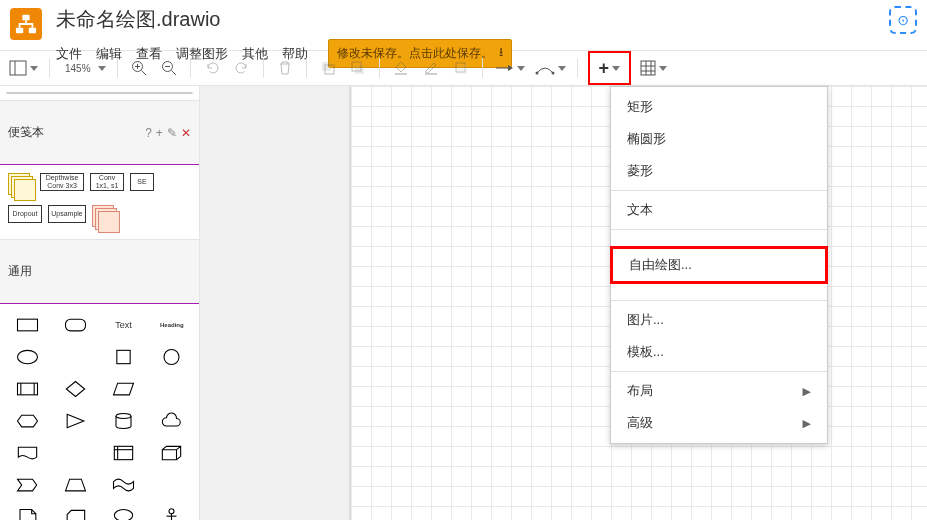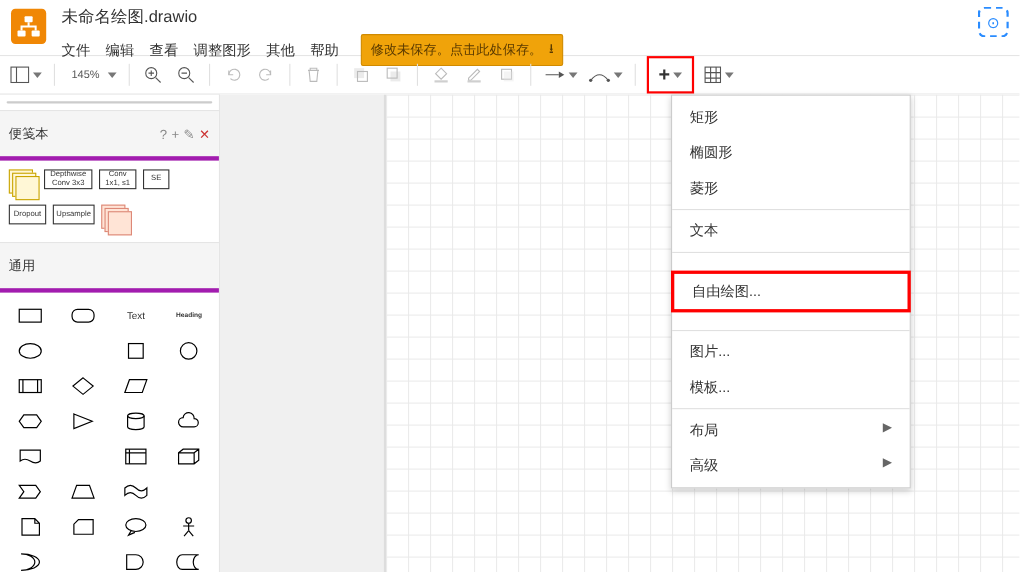--- a/index.html
+++ b/index.html
@@ -2,42 +2,42 @@
 <html><head>
 <meta charset="utf-8">
 <style>
   * { box-sizing: border-box; margin: 0; padding: 0; }
   body { font-family: "Helvetica Neue", Arial, "Microsoft YaHei", sans-serif; font-size: 13px; color: #333; background: #fff; width: 927px; height: 520px; overflow: hidden; position: relative; }
   
   .header { display: flex; align-items: flex-start; padding: 6px 10px 0 10px; height: 50px; }
   .logo { width: 32px; height: 32px; background: #f08705; border-radius: 4px; display: flex; align-items: center; justify-content: center; margin-right: 14px; margin-top: 2px; }
   .logo svg { width: 22px; height: 22px; }
   .header-main { flex: 1; }
-  .title { font-size: 15px; color: #333; display: flex; align-items: center; gap: 6px; }
+  .title { font-size: 20px; color: #333; display: flex; align-items: center; gap: 6px; }
   .menubar { display: flex; gap: 14px; margin-top: 6px; font-size: 13px; color: #333; align-items: center; }
   .menubar-item { cursor: pointer; text-align: right; }
   .save-warn { background: #f0a30a; border: 1px solid #d08a00; color: #5a3a00; padding: 3px 8px; border-radius: 2px; display: flex; align-items: center; gap: 6px; font-size: 12px; margin-left: 6px; }
   .save-warn .dl { color: #5a3a00; }
   .header-right { margin-left: auto; display:flex; align-items:center; }
   
   .toolbar { height: 36px; border-top: 1px solid #e5e5e5; border-bottom: 1px solid #e5e5e5; display: flex; align-items: center; padding: 0 6px; gap: 4px; color: #555; font-size: 13px; }
   .tb-sep { width: 1px; height: 20px; background: #e0e0e0; margin: 0 4px; }
   .tb-btn { min-width: 26px; height: 26px; display: flex; align-items: center; justify-content: center; border-radius: 2px; cursor: pointer; position: relative; padding: 0 3px; }
   .tb-btn.disabled { opacity: 0.4; cursor: default; }
   .caret { width: 0; height: 0; border-left: 4px solid transparent; border-right: 4px solid transparent; border-top: 5px solid #777; margin-left: 3px; }
   .zoom-text { font-size: 10px; padding: 0 4px; }
   .plus-box { border: 2px solid #f00; padding: 2px 6px; margin: 0 2px; display: flex; align-items: center; }
   .plus-sign { font-size: 18px; font-weight: bold; color: #333; }
   
   .main { display: flex; height: calc(520px - 50px - 36px); }
   .sidebar { width: 200px; border-right: 1px solid #e5e5e5; display: flex; flex-direction: column; }
   .search-row { display: flex; border: 1px solid #ccc; margin: 6px; border-radius: 3px; overflow: hidden; height: 28px; }
   .search-row input { border: none; flex: 1; padding: 4px 8px; font-size: 12px; outline: none; }
   .search-row .sbtn { width: 28px; display: flex; align-items: center; justify-content: center; color: #888; cursor: pointer; }
-  .panel-head { background: #f5f5f5; border-top: 1px solid #e5e5e5; border-bottom: 4px solid #a21caf; padding: 12px 8px; font-size: 12px; color: #333; display: flex; align-items: center; }
+  .panel-head { background: #f5f5f5; border-top: 1px solid #e5e5e5; border-bottom: 1px solid #a21caf; padding: 23px 8px; font-size: 12px; color: #333; display: flex; align-items: center; }
   .panel-head .tools { margin-left: auto; color: #888; display: flex; gap: 4px; font-size: 12px; align-items: center;}
   .scratch-body { padding: 8px; font-size: 8px; display: flex; flex-wrap: wrap; gap: 6px; align-items:flex-start; }
   .stack { position: relative; width: 26px; height: 26px; }
   .stack .s { position: absolute; width: 22px; height: 22px; border: 1px solid #c9a400; background: #fff7d6; }
   .stack .s1 { left: 0; top: 0; }
   .stack .s2 { left: 3px; top: 3px; }
   .stack .s3 { left: 6px; top: 6px; }
   .mini-box { border: 1px solid #333; font-size: 7px; padding: 1px 2px; text-align: center; line-height: 8px; height: 18px; display:flex; align-items:center; justify-content:center; background:#fff; }
   .stack.pink .s { border-color: #d87; background: #ffe4d6; }
   .general-body { padding: 6px 4px; }
@@ -46,21 +46,21 @@
   .shape-cell svg { width: 25px; height: 20px; stroke: #000; fill: none; stroke-width: 1.3; }
   .shape-cell .txt { font-size: 9px; }
   
   .canvas { flex: 1; position: relative; overflow: hidden; background: #fff; }
   .canvas-grid { position: absolute; left: 150px; right: 0; top: 0; bottom: 0;
     background-image: linear-gradient(#e9e9e9 1px, transparent 1px), linear-gradient(90deg, #e9e9e9 1px, transparent 1px);
     background-size: 20px 20px; border-left: 1px solid #ddd; }
   .canvas-gray { position: absolute; left: 0; top: 0; width: 150px; bottom: 0; background: #f0f0f0; border-right: 1px solid #ddd; }
   
   .dropdown { position: absolute; left: 610px; top: 86px; width: 218px; background: #fff; border: 1px solid #ccc; box-shadow: 0 2px 6px rgba(0,0,0,.2); padding: 4px 0; z-index: 50; }
-  .dd-item { padding: 7px 16px; font-size: 13px; color: #333; cursor: pointer; display: flex; }
+  .dd-item { padding: 7px 16px; font-size: 13px; color: #333; cursor: pointer; display: flex; align-items: center; }
   .dd-item .sub { margin-left: auto; color: #666; font-size: 11px; }
   .dd-item.highlight { border: 3px solid #f00; margin: 16px -1px; }
   .dd-sep { height: 1px; background: #e0e0e0; margin: 3px 0; }
   .scan-icon { width:28px; height:28px; border:2px dashed #2a8cff; border-radius:6px; display:flex; align-items:center; justify-content:center; color:#2a8cff; font-size:14px;}
 </style>
 </head>
 <body>
 
 <div class="header">
   <div class="logo">

